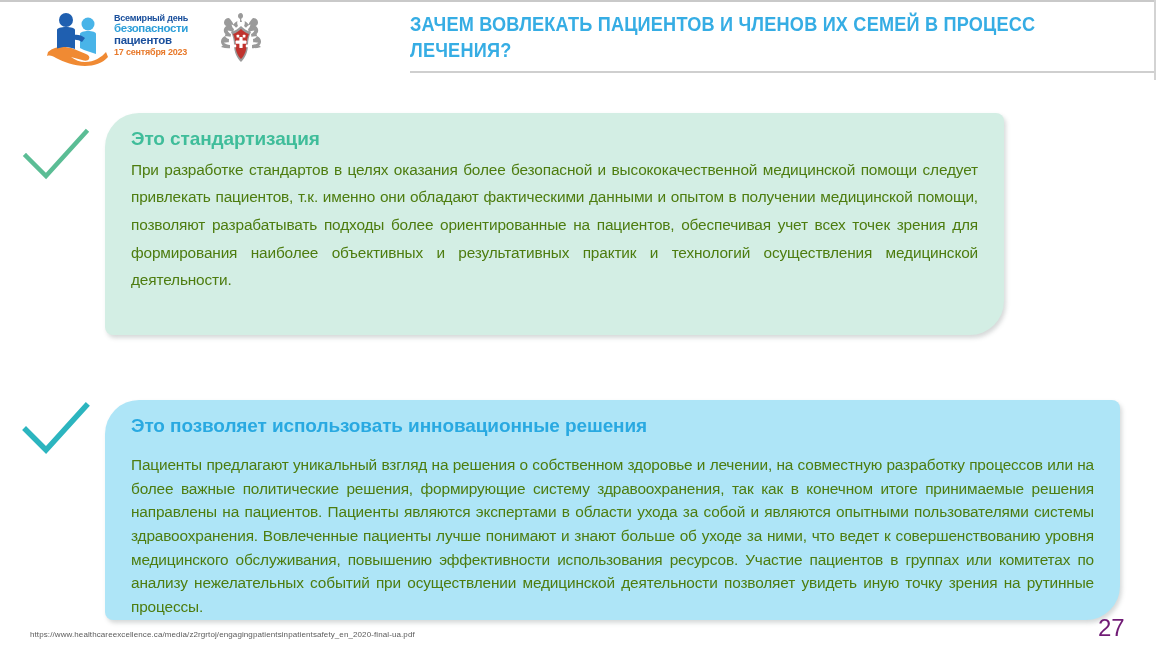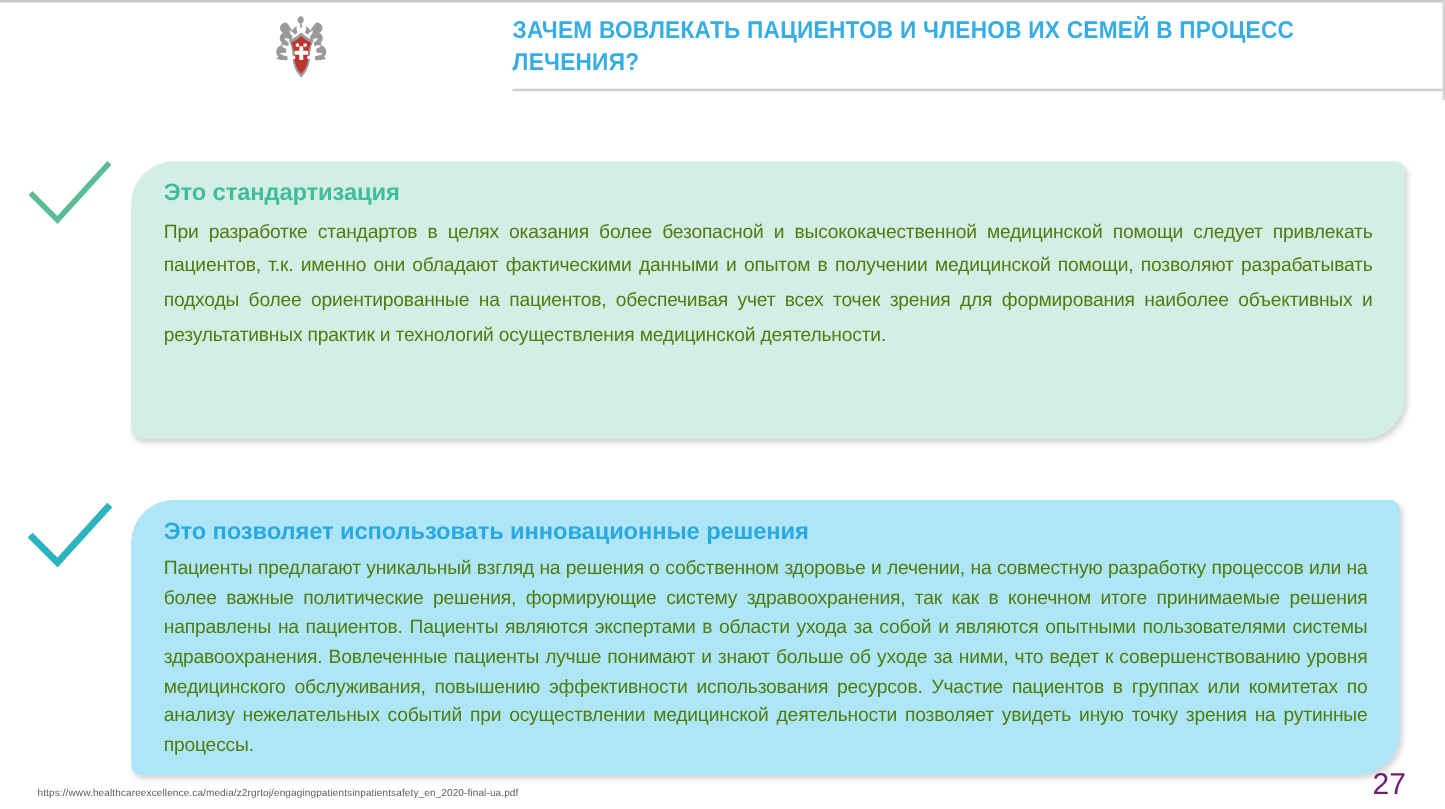--- a/index.html
+++ b/index.html
@@ -99,43 +99,43 @@
     width: 744px; height: 1.5px;
     background: #cfcfcf;
   }
 
   
   .card {
     position: absolute;
     padding: 16px 26px 14px 26px;
   }
   .card.green {
-    left: 105px; top: 129px;
-    width: 1019px; height: 222px;
+    left: 105px; top: 113px;
+    width: 899px; height: 222px;
     background: #d3eee4;
     border-radius: 34px 8px 34px 8px;
     box-shadow: 2px 3px 4px rgba(120,130,130,0.30);
   }
   .card.blue {
     left: 105px; top: 400px;
     width: 1015px; height: 220px;
     background: #aee5f7;
     border-radius: 34px 8px 34px 8px;
     box-shadow: 2px 3px 4px rgba(120,130,130,0.30);
   }
 
   .card-heading {
     font-size: 19px;
     font-weight: bold;
     line-height: 1.1;
     margin-bottom: 6px;
     letter-spacing: -0.1px;
   }
   .card.green .card-heading { color: #3fbd9a; }
-  .card.blue  .card-heading { color: #29a9e1; margin-bottom: 6px; }
+  .card.blue  .card-heading { color: #29a9e1; margin-bottom: 16px; }
 
   .card-body {
     font-size: 15.4px;
     font-weight: normal;
     color: #4d7c0f;
     text-align: justify;
     text-justify: inter-word;
     letter-spacing: -0.15px;
   }
   .card.green .card-body { line-height: 1.79; }
@@ -170,20 +170,39 @@
 </head>
 <body>
 
 <div id="slide">
 
   <div class="top-rule"></div>
   <div class="right-rule"></div>
 
   <div id="header">
 
+    <div class="logo1">
+      <svg class="mark" viewBox="0 0 66 54">
+        <path d="M4 40 C12 33 22 34 30 37 L42 42 C45 43 46 45 45 47 C44 49 41 49 38 48 L27 45
+                 C31 48 36 50 41 50 C50 50 58 45 62 40 L64 45 C59 51 50 54 41 54
+                 C30 54 20 50 12 46 C9 44 6 43 3 44 Z" fill="#f08a33"></path>
+        <circle cx="22" cy="8" r="7" fill="#1f5fb0"></circle>
+        <path d="M13 18 C13 16 17 15 22 15 C27 15 31 16 31 18 L31 37 C28 36 25 35 22 35
+                 C18.5 35 15.5 35.6 13 36.6 Z" fill="#1f5fb0"></path>
+        <circle cx="44" cy="12" r="6.5" fill="#49b4e8"></circle>
+        <path d="M36 22 C36 20 40 19 44 19 C48.5 19 52 20 52 22 L52 42 L40 38 L36 36 Z" fill="#49b4e8"></path>
+        <path d="M29 23 C33 22 38 23 41 26 L38 30 C35 28 32 27.5 29 28 Z" fill="#1f5fb0"></path>
+      </svg>
+      <div class="txt">
+        <div class="l1a">Всемирный день</div>
+        <div class="l1b">безопасности</div>
+        <div class="l1c">пациентов</div>
+        <div class="l1d">17 сентября 2023</div>
+      </div>
+    </div>
 
     <div class="logo2">
       <svg class="emblem" viewBox="0 0 58 60">
         <g fill="#9a9a9a">
           <path d="M29 4 c-2 0-3 1.4-3 3 0 1.4 .8 2.4 2 2.8 L28 13 h2 l-1-3.2 c1.2-.4 2-1.4 2-2.8 0-1.6-1-3-2-3z"></path>
           <path d="M17 9 c-3 0-5 2-5 4.5 0 1.6 1 3 2.4 3.6 -1.6 1-2.6 2.6-2.6 4.4 0 1.4 .6 2.6 1.6 3.5
                    L13 27 c-2.4 1-4 3-4 5.4 0 1.6 .7 3 1.8 4 L9 38 c3 1 6 1.4 9 1.2 L18 36 c-2.4-.2-4.6-1-6.4-2.2
                    1.6-.6 3.4-.8 5.2-.6 L17 30 c-1.6-.4-3-1.4-4-2.6 1.8-.4 3.8-.2 5.6 .4 L19 25
                    c-1.6-.8-2.8-2-3.4-3.6 2 0 4 .8 5.6 2 L22 20 c-1.4-1.2-2.2-2.8-2.4-4.6 1.8 .6 3.4 1.8 4.4 3.4
                    L26 17 c-.8-1.6-1-3.4-.6-5 -1.6 .8-3 2-4 3.6 -.6-2.4-2.4-4.6-4.4-6.6z"></path>

